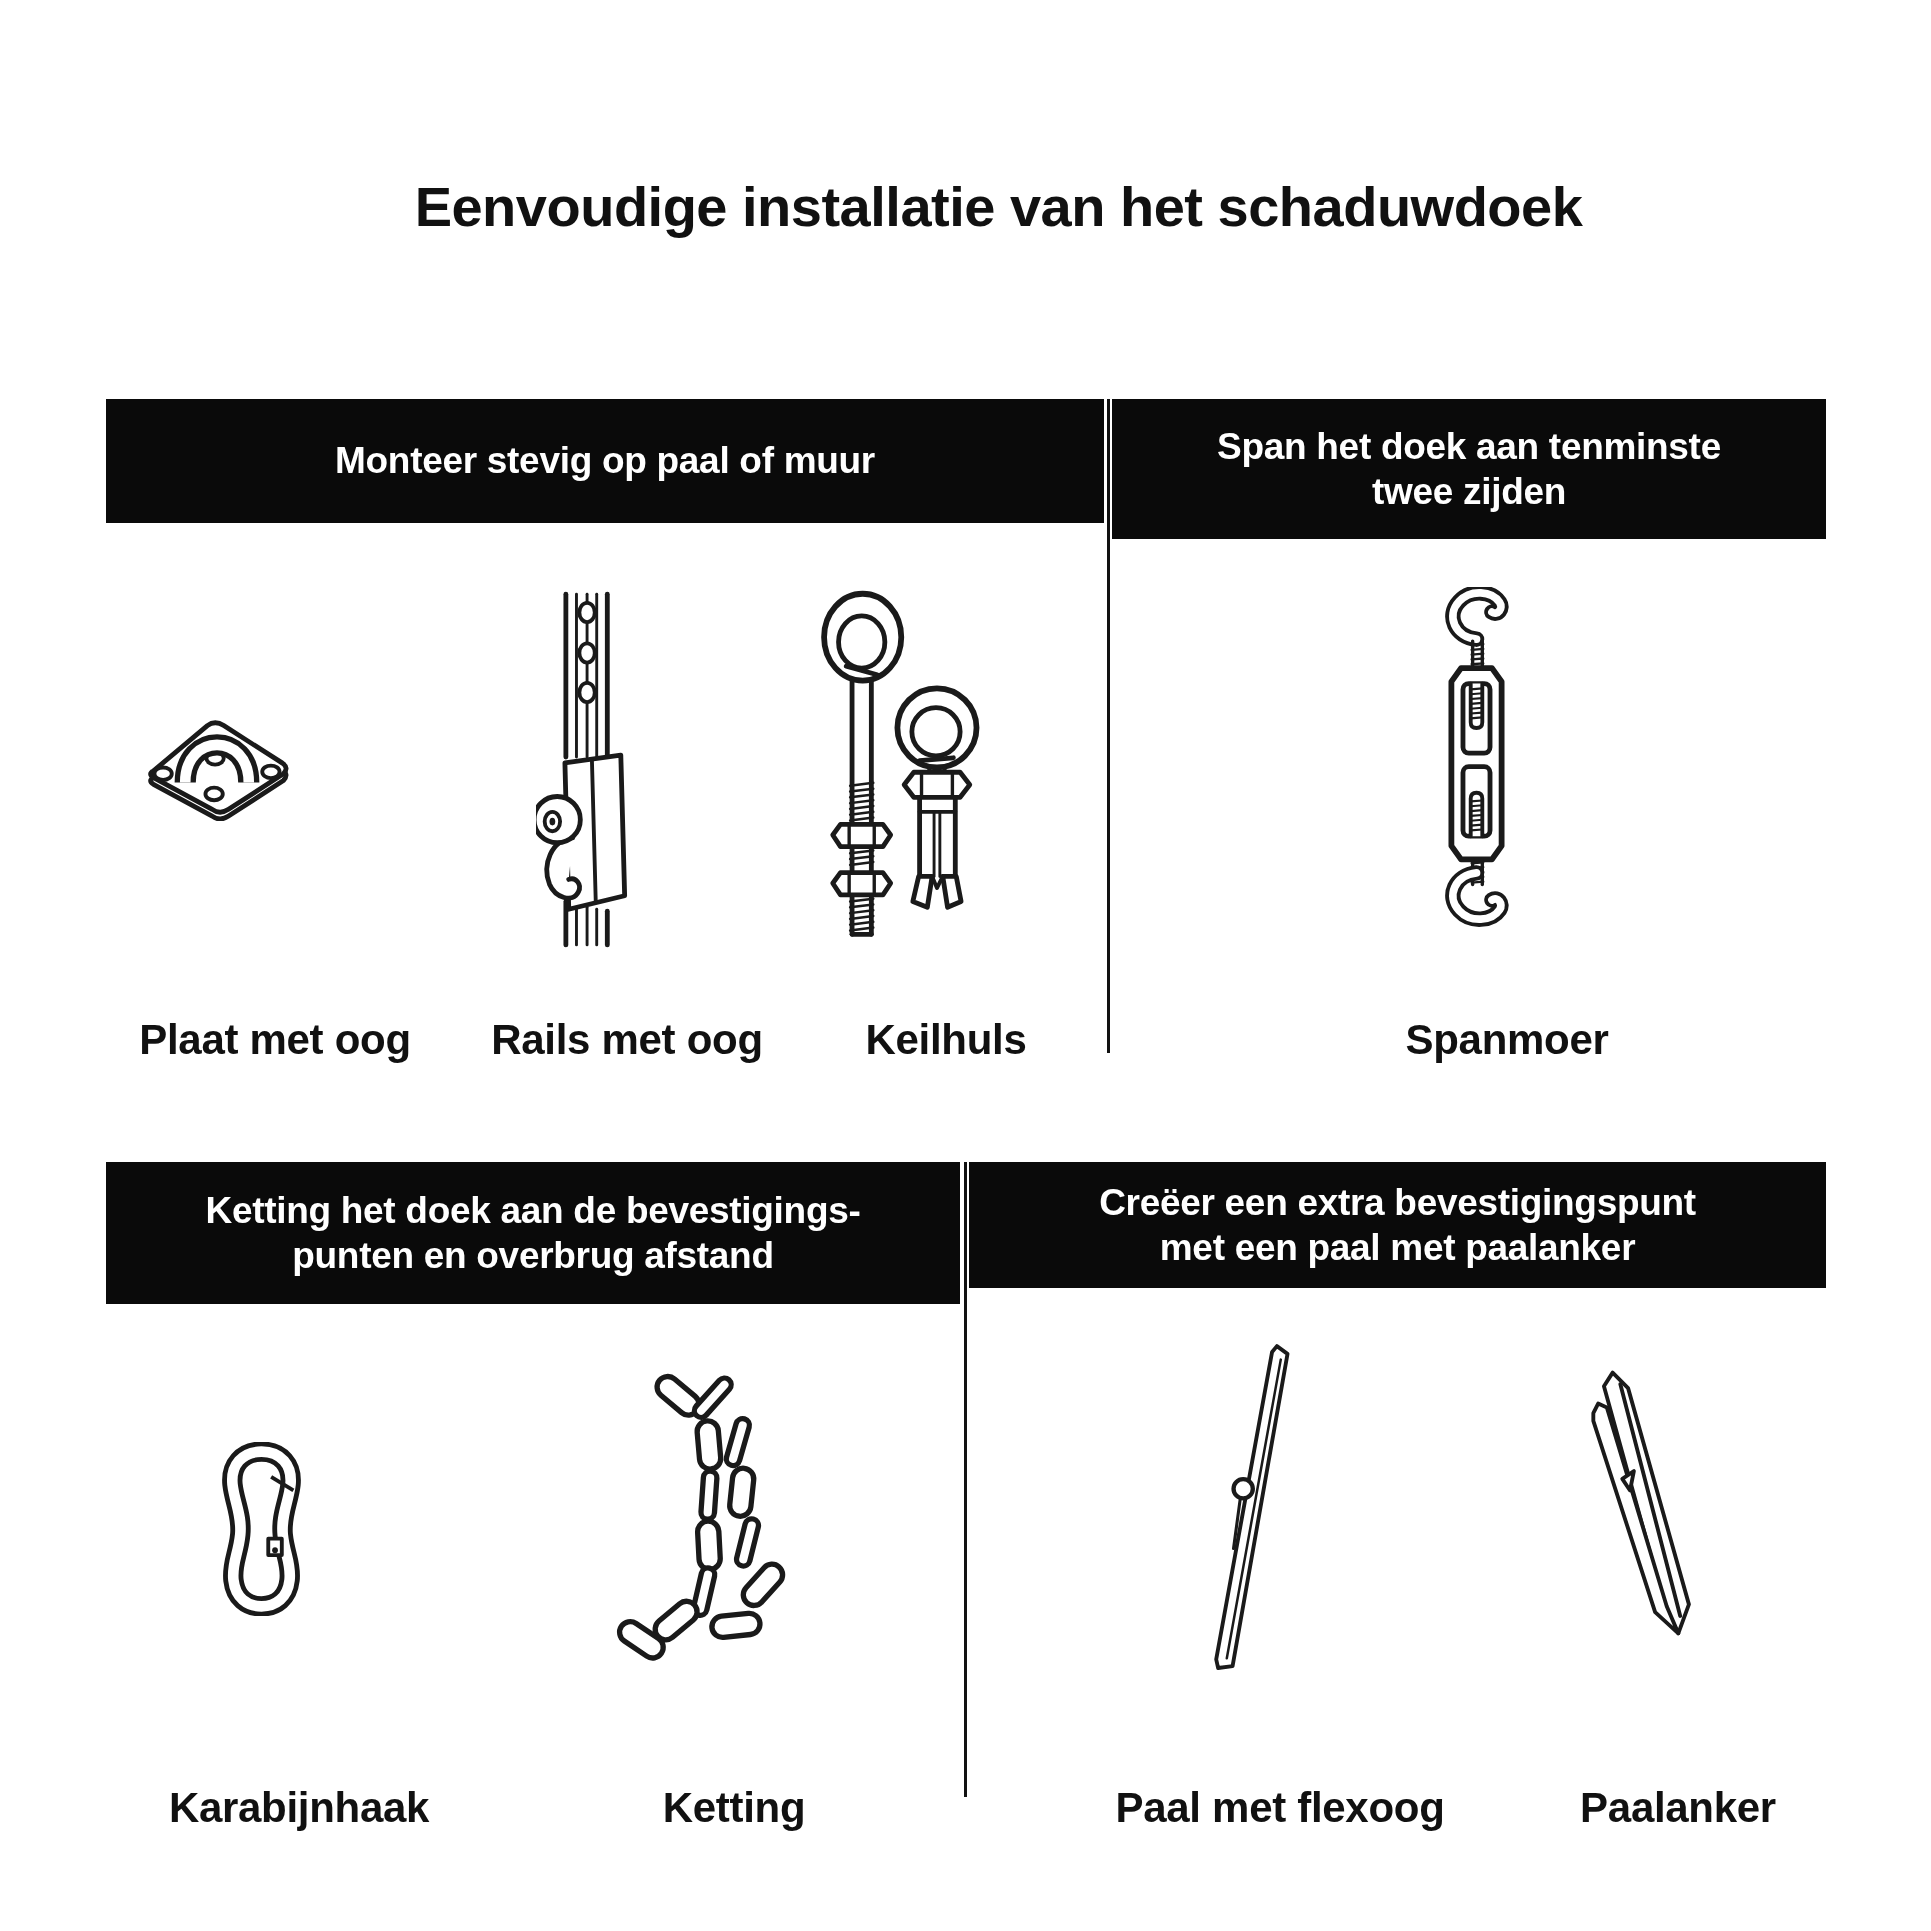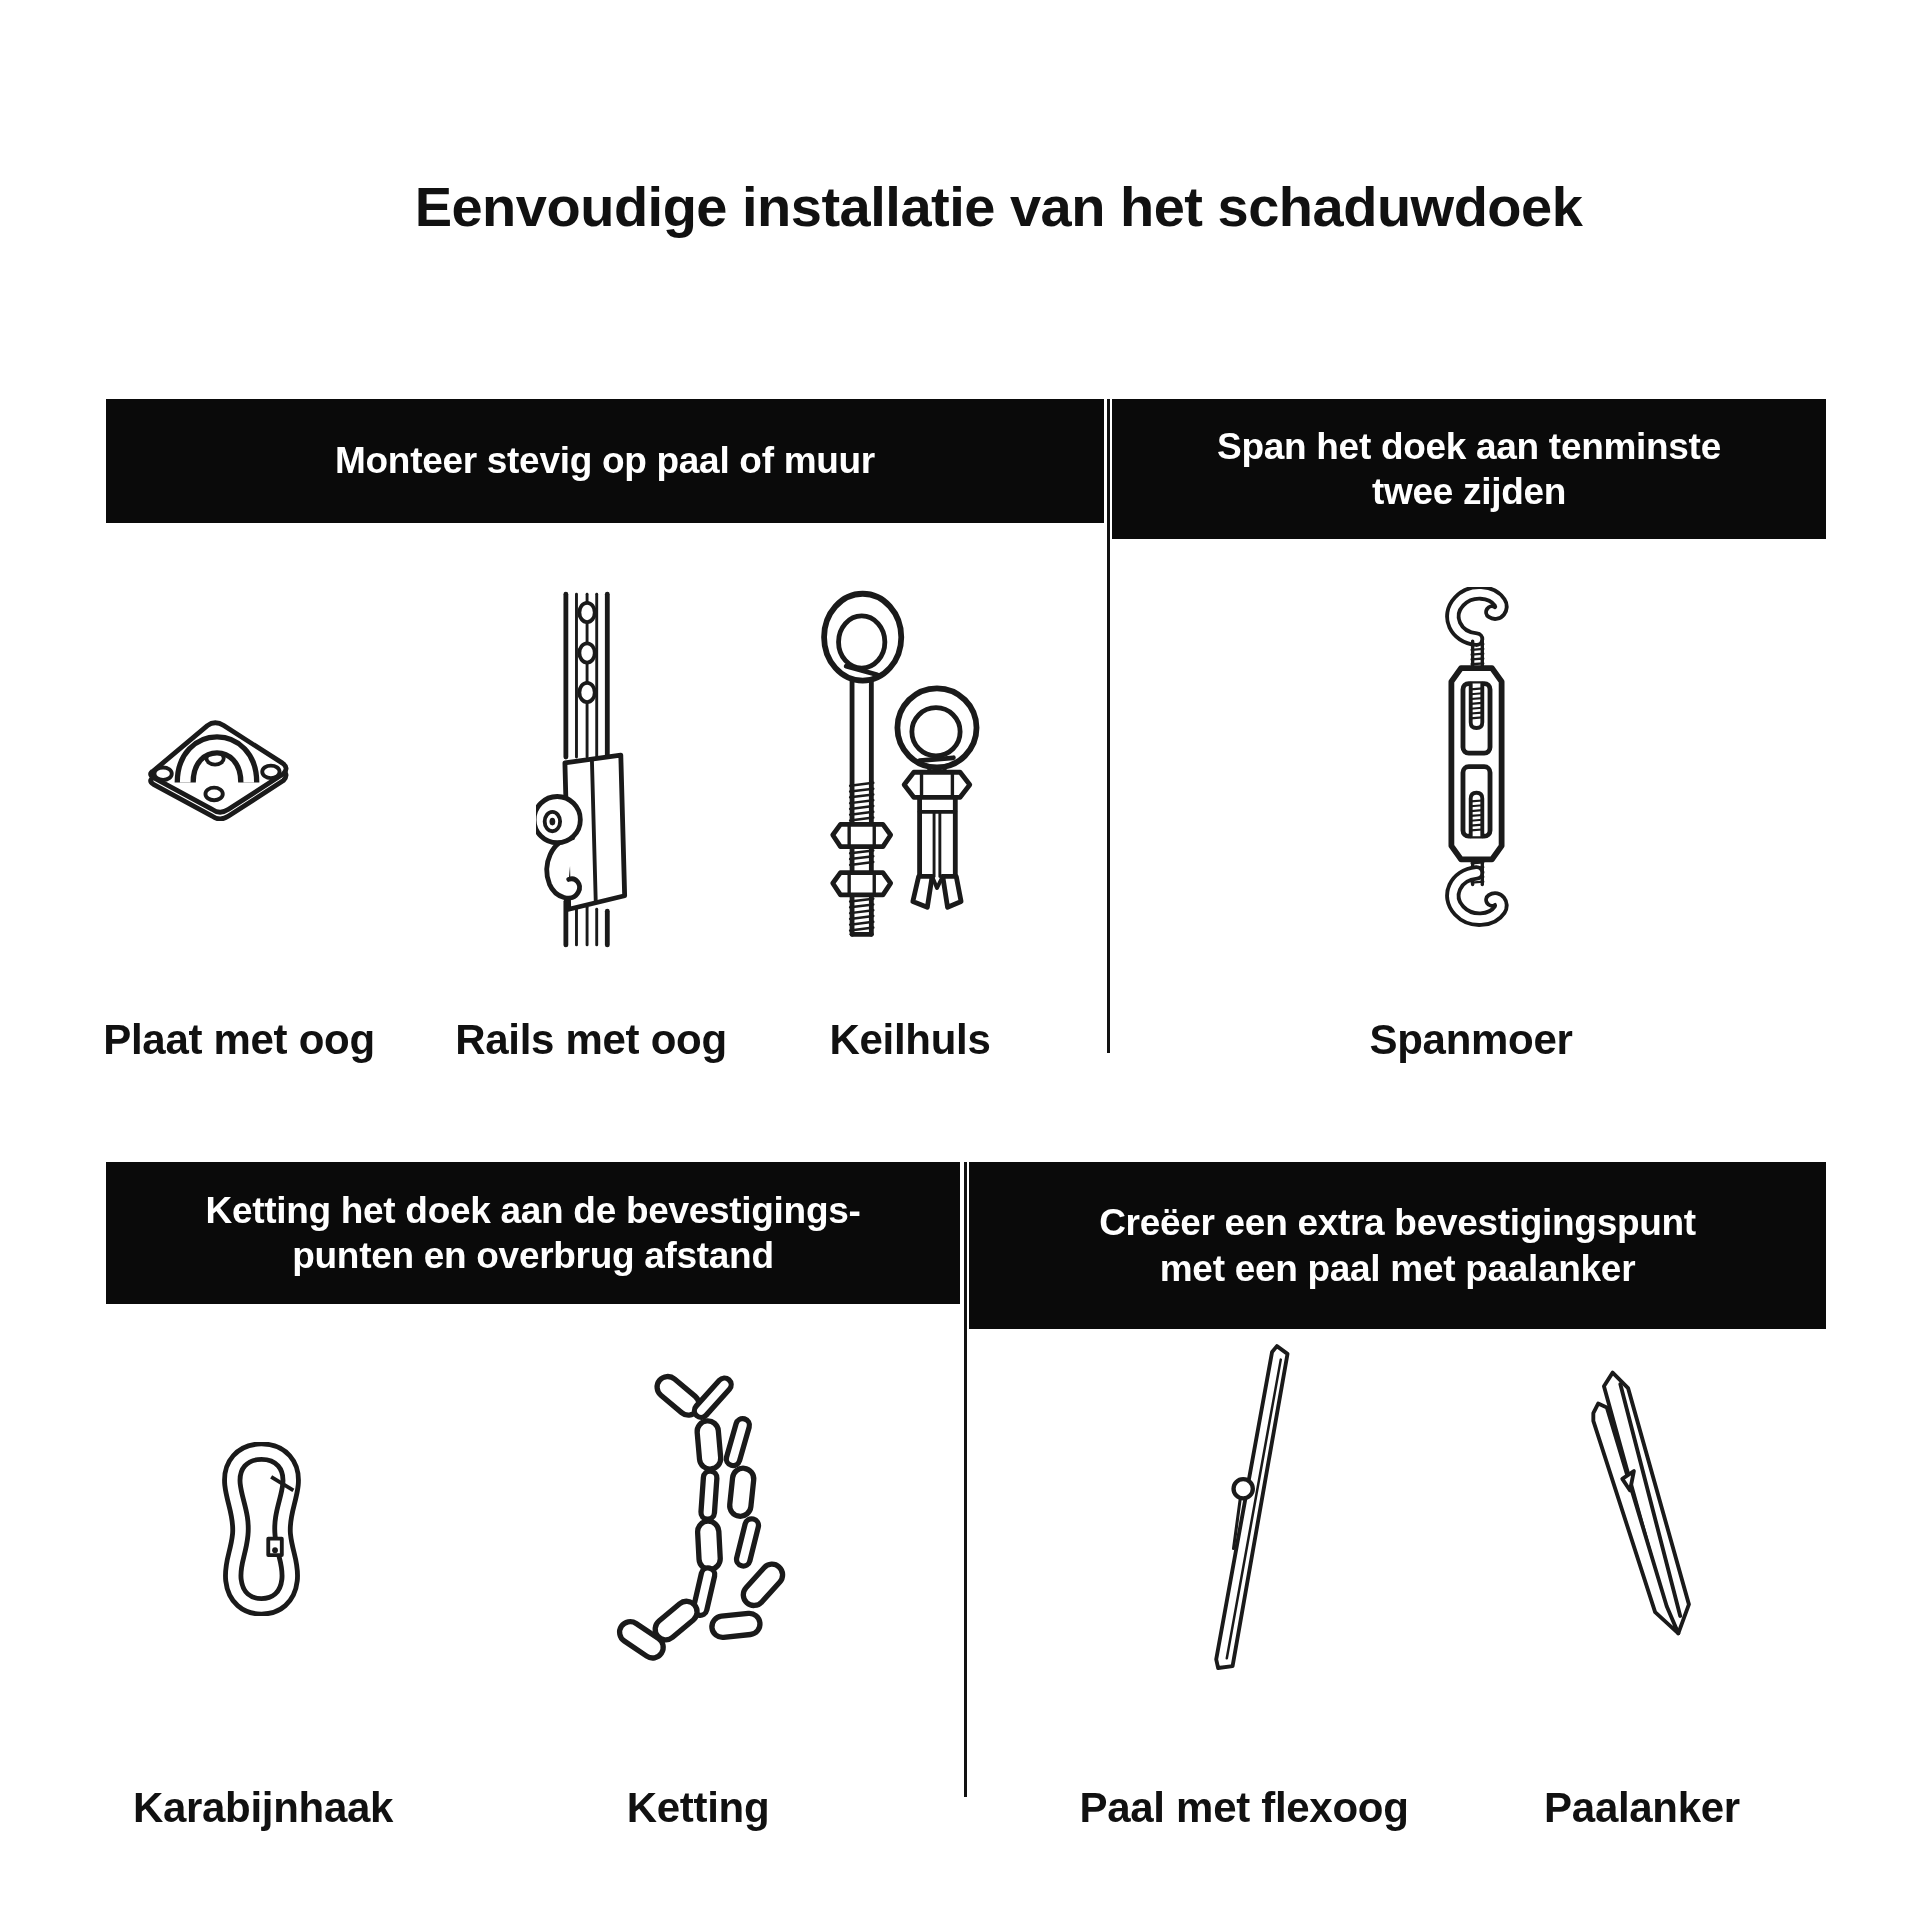--- a/index.html
+++ b/index.html
@@ -13,21 +13,21 @@
     font-size:56px;font-weight:700;letter-spacing:-0.5px;color:#111;padding-left:33px;
   }
   .hdr{
     background:#0a0a0a;color:#fff;display:flex;flex-direction:column;
     justify-content:center;align-items:center;text-align:center;
     font-size:37px;font-weight:700;line-height:1.22;letter-spacing:-0.3px;
   }
   .vline{background:#111;width:2.9px;}
   .lbl{
     font-size:42px;font-weight:700;letter-spacing:-0.3px;color:#111;
-    transform:translateX(-50%);white-space:nowrap;
+    transform:translateX(-50%);white-space:nowrap;margin-left:36px;
   }
   svg{display:block;}
 </style>
 </head>
 <body>
 
 <div id="canvas">
 
   <div class="abs" id="title">Eenvoudige installatie van het schaduwdoek</div>
 
@@ -38,21 +38,21 @@
   <div class="abs hdr" style="left:1112px;top:399px;width:714px;height:140px;">
     <div>Span het doek aan tenminste</div>
     <div>twee zijden</div>
   </div>
   <div class="abs vline" style="left:1107px;top:399px;height:654px;"></div>
 
   <div class="abs hdr" style="left:106px;top:1162px;width:854px;height:142px;">
     <div>Ketting het doek aan de bevestigings-</div>
     <div>punten en overbrug afstand</div>
   </div>
-  <div class="abs hdr" style="left:969px;top:1162px;width:857px;height:167px;">
+  <div class="abs hdr" style="left:969px;top:1162px;width:857px;height:126px;">
     <div>Creëer een extra bevestigingspunt</div>
     <div>met een paal met paalanker</div>
   </div>
   <div class="abs vline" style="left:964px;top:1162px;height:635px;"></div>
 
   <div class="abs" style="left:140px;top:713px;">
     <svg width="154" height="108" viewBox="0 0 160 112" fill="none">
       <g stroke="#1a1a1a" stroke-linejoin="round">
         <path d="M14,67 L70,20 Q78,14 87,20 L148,59 Q155,64 149,70 L92,107 Q83,113 75,107 L14,74 Q8,70 14,67 Z" fill="#fff" stroke-width="5"></path>
         <path d="M14,60 L70,13 Q78,7 87,13 L148,52 Q155,57 149,63 L92,100 Q83,106 75,100 L14,67 Q8,63 14,60 Z" fill="#fff" stroke-width="5"></path>

